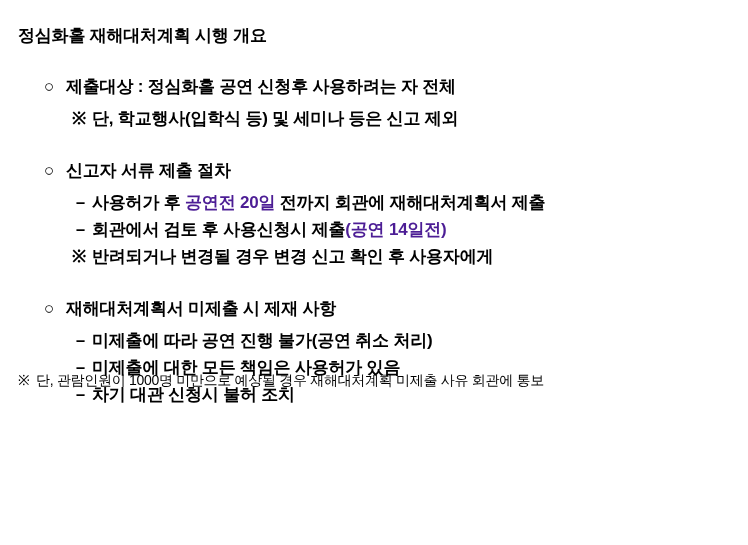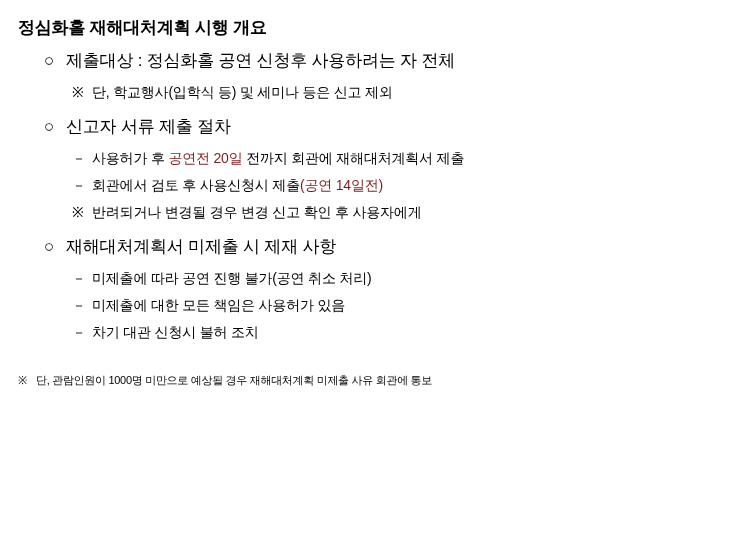--- a/index.html
+++ b/index.html
@@ -12,66 +12,67 @@
     background: #ffffff;
     font-family: "Liberation Sans", sans-serif;
     color: #000000;
     overflow: hidden;
   }
   .page {
     position: relative;
     width: 748px;
     height: 419px;
     box-sizing: border-box;
-    padding: 14px 14px;
+    padding: 22px 14px;
   }
   .doc-title {
     font-size: 17px;
     line-height: 24px;
     margin: 2px 0 0 4px;
     letter-spacing: -0.2px;
   }
   .section {
-    margin-top: 8px;
+    margin-top: 26px;
+    font-weight: bold;
   }
   .section-heading {
     font-size: 17px;
     line-height: 25px;
     margin-left: 30px;
     letter-spacing: -0.2px;
     white-space: nowrap;
   }
   .bullet-mark {
     display: inline-block;
     width: 22px;
   }
   .sub-list {
     margin: 6px 0 0 0;
     padding: 0;
     list-style: none;
   }
   .sub-item {
-    font-size: 14px;
+    font-size: 17px;
     line-height: 27px;
     margin-left: 58px;
     letter-spacing: -0.2px;
     white-space: nowrap;
   }
   .sub-mark {
     display: inline-block;
     width: 20px;
   }
   .hl {
-    color: #7f1d1d;
+    color: #4c1d95;
   }
   .footnote {
     position: absolute;
     left: 18px;
     bottom: 28px;
-    font-size: 11px;
+    font-size: 14px;
     line-height: 22px;
     letter-spacing: -0.3px;
     white-space: nowrap;
   }
   .footnote .sub-mark {
     width: 18px;
   }
 </style>
 </head>
 <body>

